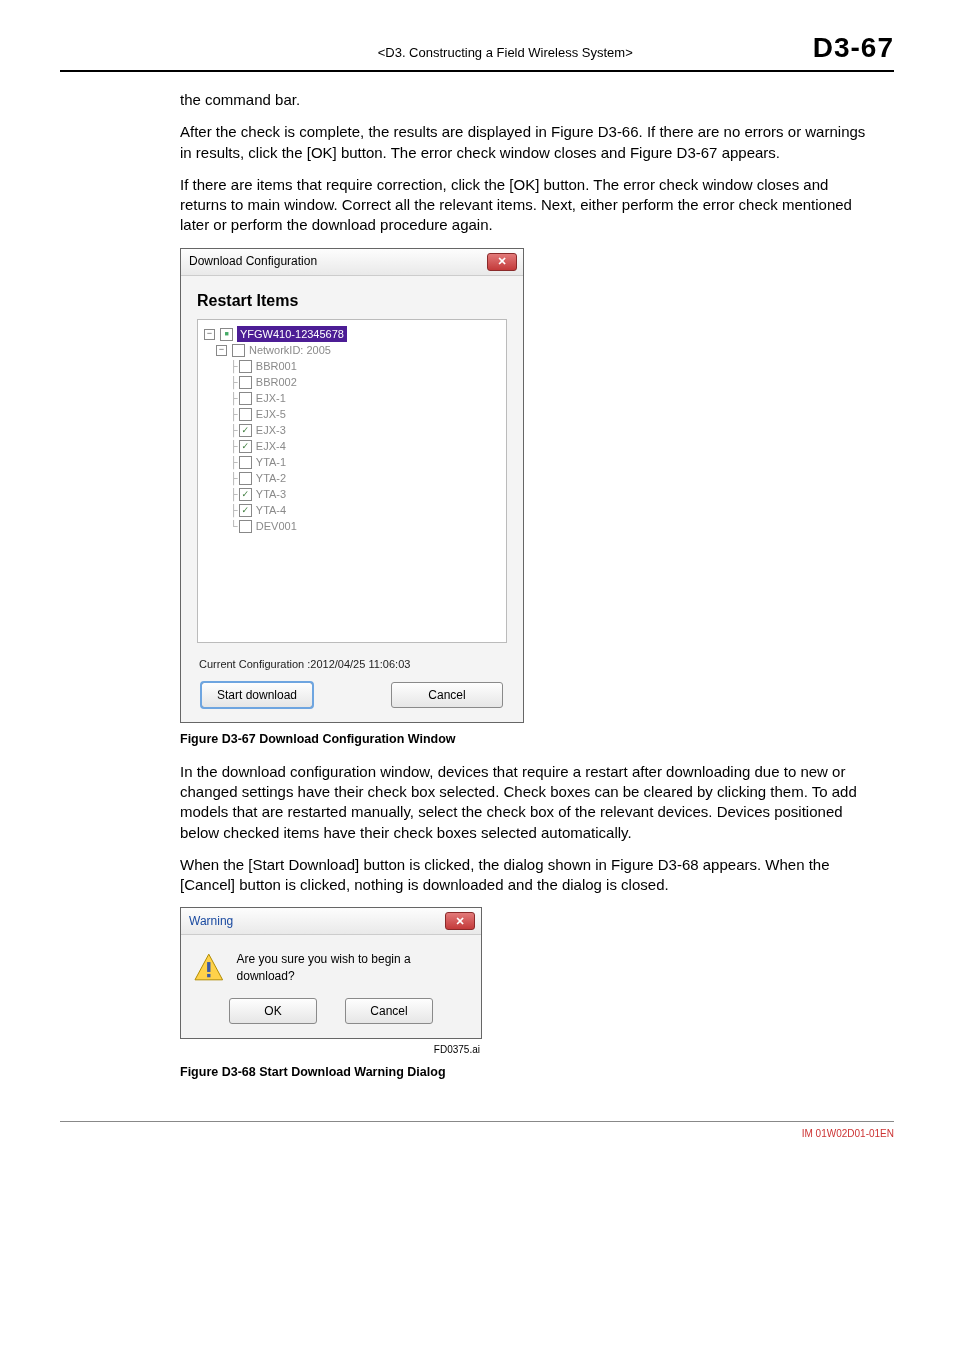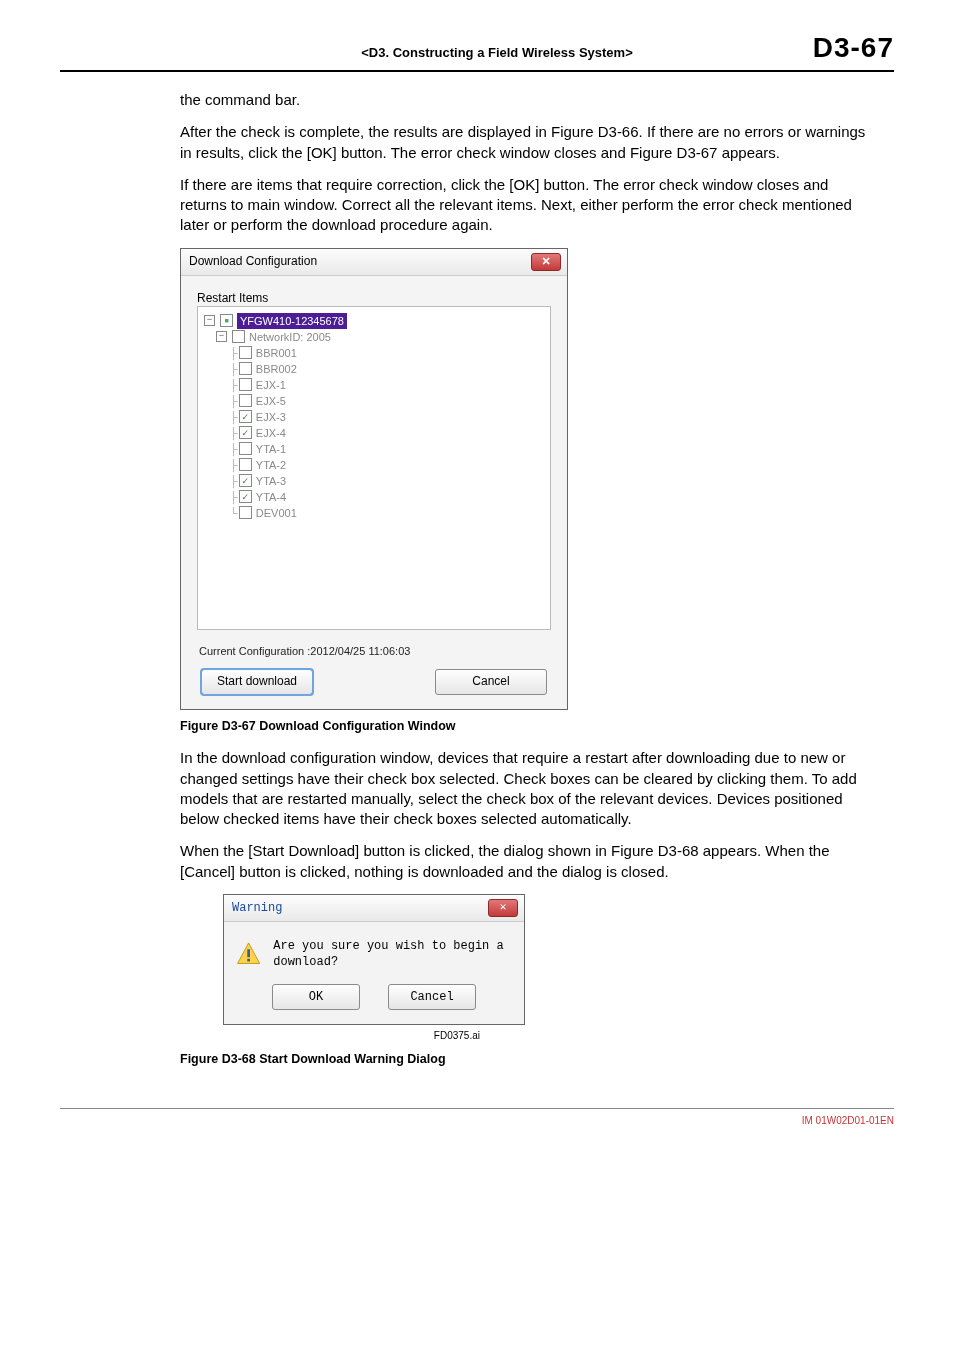--- a/index.html
+++ b/index.html
@@ -17,21 +17,21 @@
   .header-row {
     display: flex;
     justify-content: flex-end;
     align-items: baseline;
     border-bottom: 2px solid #000;
     padding-bottom: 6px;
     margin-bottom: 18px;
   }
   .header-section {
     font-size: 13px;
-    font-weight: bold;
+    font-weight: normal;
     margin-right: 180px;
   }
   .header-page {
     font-size: 28px;
     font-weight: bold;
     letter-spacing: 1px;
   }
   .body-col {
     margin-left: 120px;
     margin-right: 20px;
@@ -46,21 +46,21 @@
   }
   .small-right {
     font-size: 10px;
     text-align: right;
     width: 400px;
     margin-top: 4px;
   }
 
   
   .dialog1 {
-    width: 388px;
+    width: 344px;
     border: 1px solid #666;
     background: #f4f4f4;
     font-family: "Segoe UI", Arial, sans-serif;
     box-sizing: border-box;
   }
   .dlg-titlebar {
     display: flex;
     justify-content: space-between;
     align-items: center;
     padding: 4px 6px 4px 8px;
@@ -79,22 +79,23 @@
     font-weight: bold;
     display: flex;
     align-items: center;
     justify-content: center;
     line-height: 1;
   }
   .dlg-body {
     padding: 14px 16px 14px 16px;
   }
   .restart-title {
-    font-size: 12px;
-    font-weight: normal;
+    font-size: 16px;
+    font-weight: bold;
+    margin-bottom: 8px;
   }
   .tree-box {
     background: #fff;
     border: 1px solid #bbb;
     height: 310px;
     padding: 6px 6px;
     font-size: 11px;
     color: #8a8a8a;
     overflow: hidden;
   }
@@ -163,22 +164,21 @@
   .win-btn.focus {
     outline: 2px solid #6ea5e0;
     outline-offset: -1px;
   }
 
   
   .dialog2 {
     width: 300px;
     border: 1px solid #666;
     background: #f3f3f3;
-    font-family: Liberation Mono, monospace;
-    margin-left: 43px;
+    font-family: Liberation Sans, sans-serif;
   }
   .dlg2-titlebar {
     display:flex;
     justify-content: space-between;
     align-items:center;
     padding: 4px 6px 4px 8px;
     background: linear-gradient(#fdfdfd,#e9e9e9);
     border-bottom: 1px solid #ccc;
     font-size: 12px;
     color: #1a4aa0;

